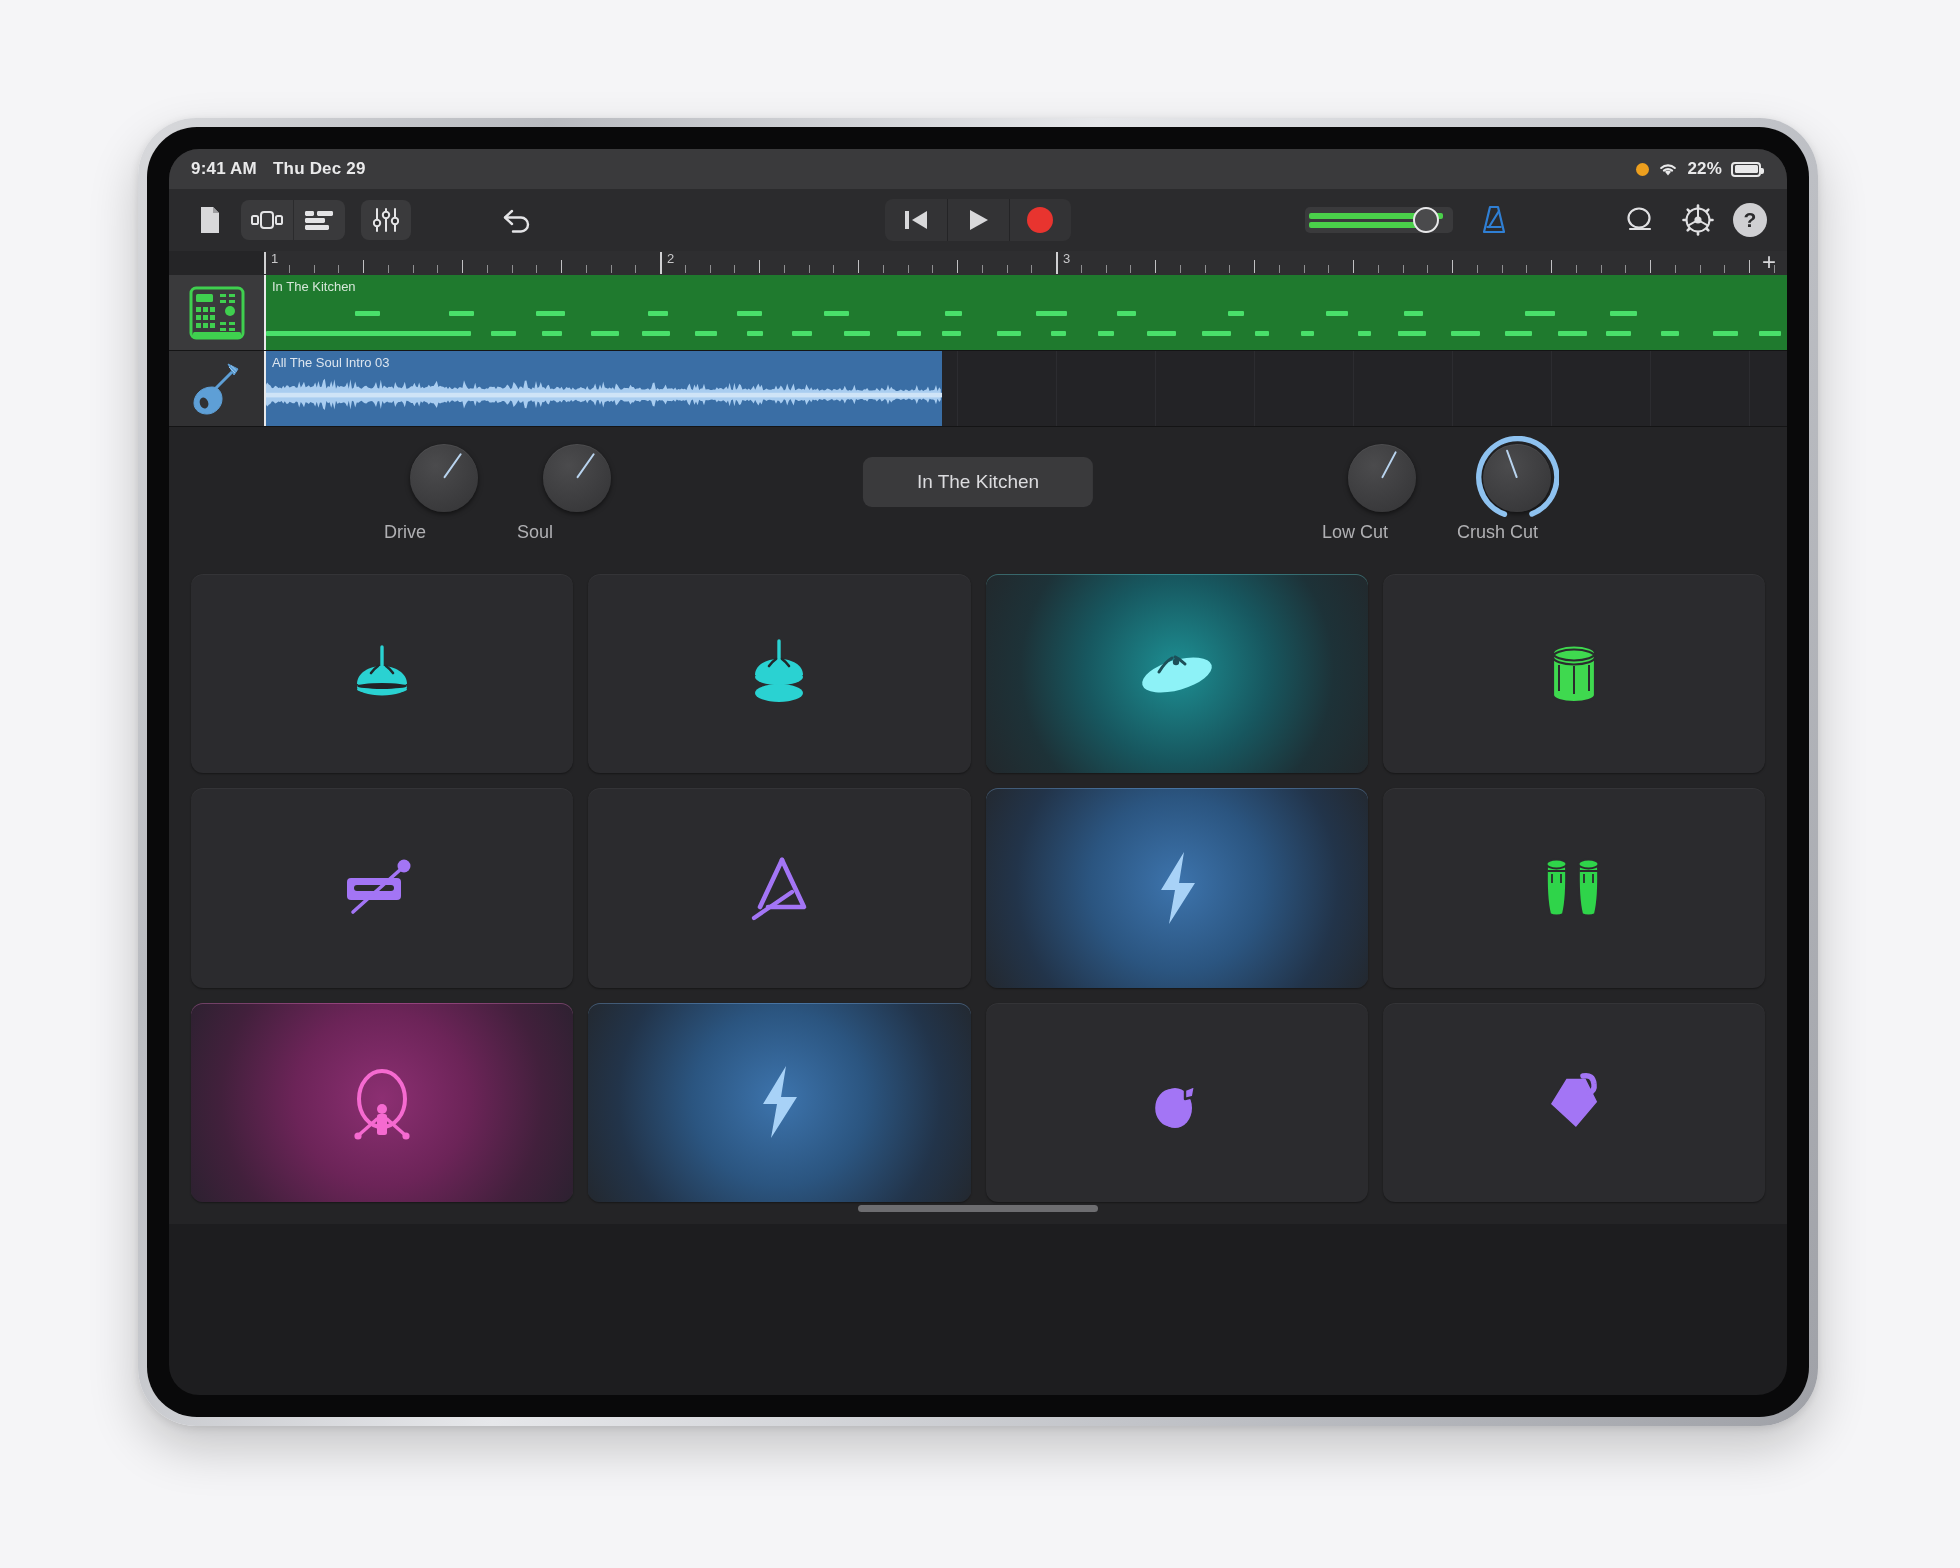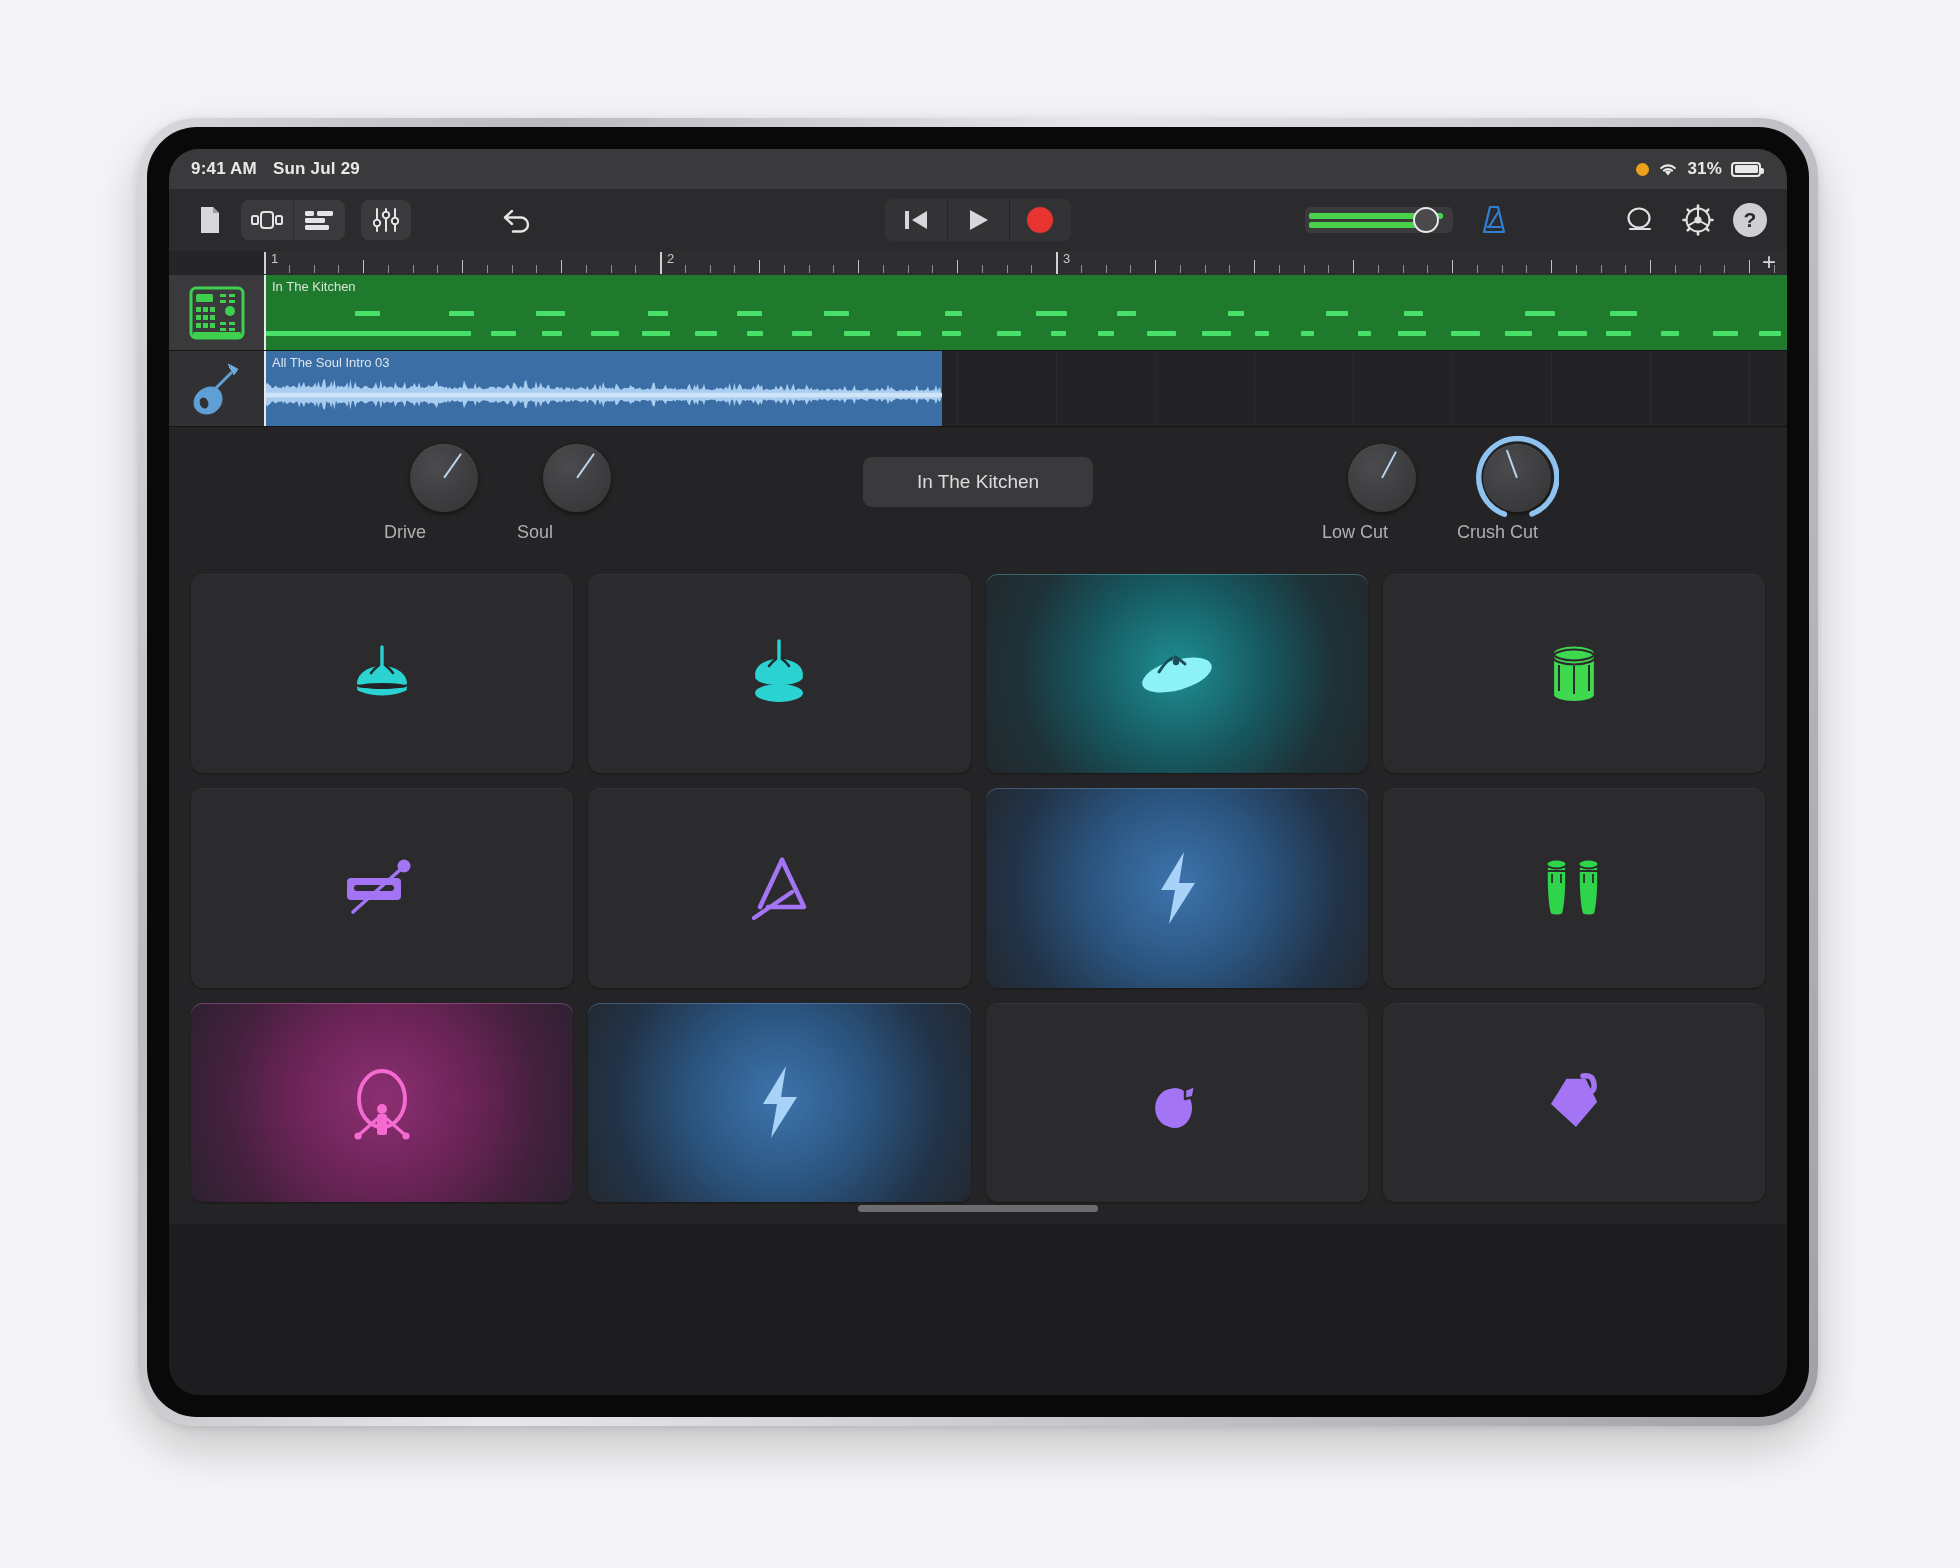--- a/index.html
+++ b/index.html
@@ -281,30 +281,30 @@
     <div class="left-dot" style="top:440px"></div>
     <div class="left-dot" style="top:510px;width:8px;height:8px;background:#1a2a4a;left:150px"></div>
     <div class="left-dot" style="top:540px"></div>
     <div class="left-dot" style="top:575px"></div>
 
     <div id="screen">
 
       <div id="status-bar">
         <div id="status-left">
           <span>9:41 AM</span>
-          <span>Sun Jul 29</span>
+          <span>Thu Dec 29</span>
         </div>
         <div id="status-right">
           <span class="orange-dot"></span>
           <svg class="wifi-ico" viewBox="0 0 20 15">
             <path d="M10 13.4 L13 9.7 A4.6 4.6 0 0 0 7 9.7 Z" fill="#e9e9ea"></path>
             <path d="M3.2 6.0 A10 10 0 0 1 16.8 6.0" stroke="#e9e9ea" stroke-width="2.1" fill="none" stroke-linecap="round"></path>
             <path d="M5.9 8.6 A6.2 6.2 0 0 1 14.1 8.6" stroke="#e9e9ea" stroke-width="2.1" fill="none" stroke-linecap="round"></path>
           </svg>
-          <span>31%</span>
+          <span>22%</span>
           <span class="batt">
               <i style="width:100%"></i>
             </span>
         </div>
       </div>
 
       <div id="toolbar">
 
         <div class="tb-group">
           <div class="tb-btn">

